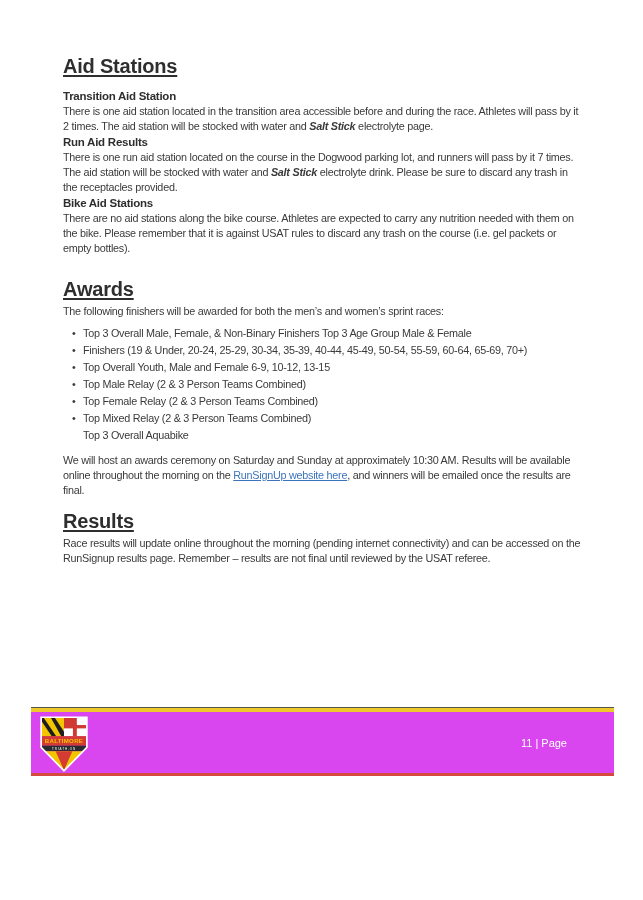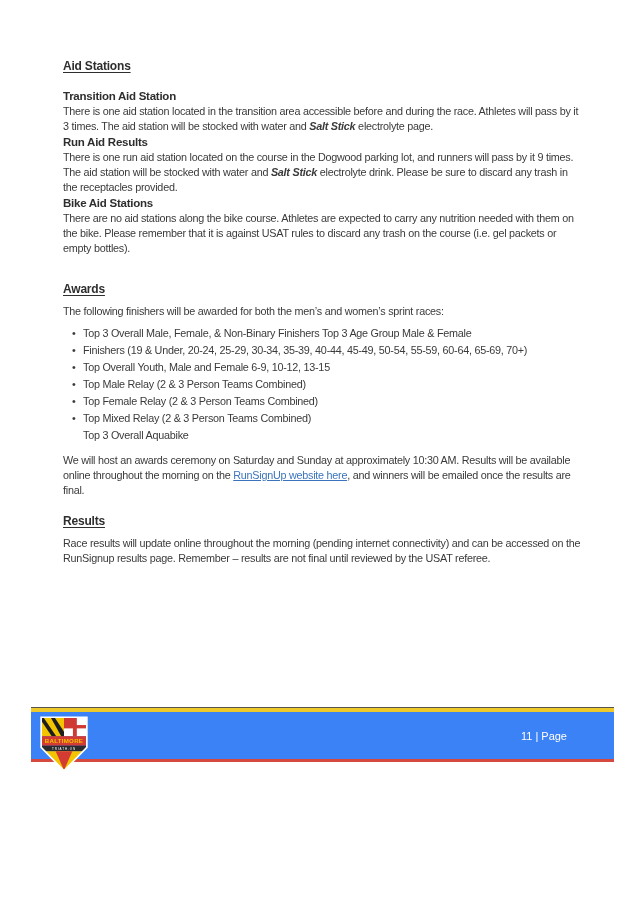--- a/index.html
+++ b/index.html
@@ -15,21 +15,21 @@
   .content {
     position: absolute;
     top: 57px;
     left: 63px;
     width: 521px;
     font-size: 10.8px;
     line-height: 15px;
     letter-spacing: -0.25px;
   }
   .section-title {
-    font-size: 12px;
+    font-size: 20px;
     line-height: 19px;
     font-weight: bold;
     color: #2e2e2e;
     margin: 0 0 5px 0;
     text-decoration: underline;
     text-underline-offset: 2px;
     letter-spacing: -0.2px;
     display: inline-block;
   }
   .section { margin: 0; }
@@ -72,22 +72,22 @@
   
   .footer {
     position: absolute;
     left: 31px;
     top: 707px;
     width: 583px;
   }
   .stripe-dark-top { height: 1px; background: #57544a; }
   .stripe-yellow   { height: 4px; background: #edc92c; }
   .footer-bar {
-    height: 47px;
-    background: #3b82f6;
+    height: 61px;
+    background: #d946ef;
     position: relative;
   }
   .stripe-red { height: 3px; background: #d5493e; }
   .page-label {
     position: absolute;
     right: 47px;
     top: 50%;
     transform: translateY(-50%);
     color: #ffffff;
     font-size: 11px;
@@ -107,24 +107,24 @@
 
 <div class="page">
   <div class="content">
 
     <section class="section">
       <div class="section-head-row">
         <h2 class="section-title">Aid Stations</h2>
       </div>
 
       <h3 class="sub-title first">Transition Aid Station</h3>
-      <p class="para"><span>There is one aid station located in the transition area accessible before and during the race. Athletes will pass by it 3 times. The aid station will be stocked with water and </span><strong class="brand">Salt Stick</strong><span> electrolyte page.</span></p>
+      <p class="para"><span>There is one aid station located in the transition area accessible before and during the race. Athletes will pass by it 2 times. The aid station will be stocked with water and </span><strong class="brand">Salt Stick</strong><span> electrolyte page.</span></p>
 
       <h3 class="sub-title">Run Aid Results</h3>
-      <p class="para"><span>There is one run aid station located on the course in the Dogwood parking lot, and runners will pass by it 9 times. The aid station will be stocked with water and </span><strong class="brand">Salt Stick</strong><span> electrolyte drink. Please be sure to discard any trash in the receptacles provided.</span></p>
+      <p class="para"><span>There is one run aid station located on the course in the Dogwood parking lot, and runners will pass by it 7 times. The aid station will be stocked with water and </span><strong class="brand">Salt Stick</strong><span> electrolyte drink. Please be sure to discard any trash in the receptacles provided.</span></p>
 
       <h3 class="sub-title">Bike Aid Stations</h3>
       <p class="para">There are no aid stations along the bike course. Athletes are expected to carry any nutrition needed with them on the bike. Please remember that it is against USAT rules to discard any trash on the course (i.e. gel packets or empty bottles).</p>
     </section>
 
     <section class="section">
       <div class="section-head-row awards-head">
         <h2 class="section-title">Awards</h2>
       </div>
       <p class="para">The following finishers will be awarded for both the men’s and women’s sprint races:</p>

